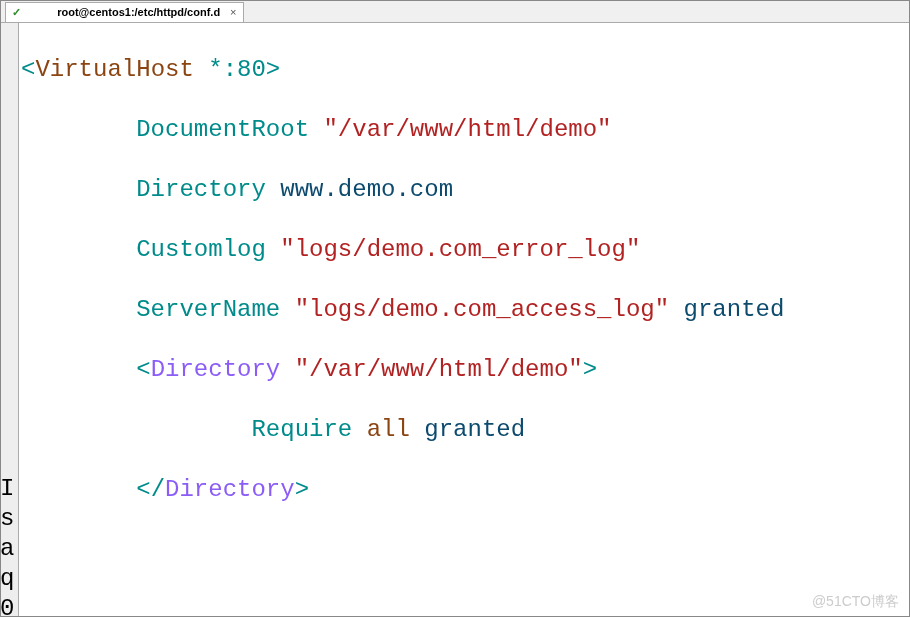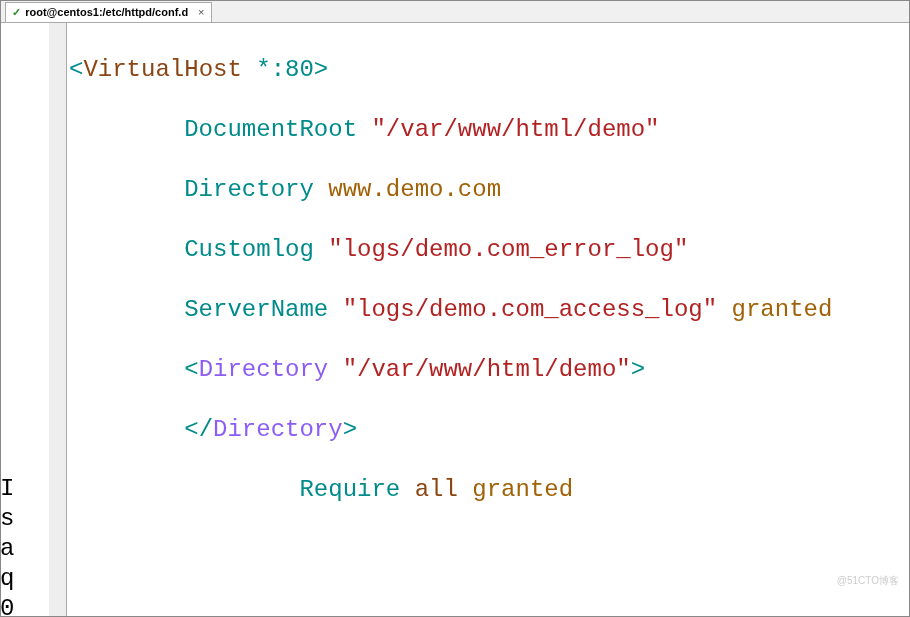--- a/index.html
+++ b/index.html
@@ -33,58 +33,58 @@
     height: 20px;
   }
   .tab .check {
     color: #2e8b2e;
     font-weight: bold;
     font-size: 11px;
   }
   .tab .title {
     font-weight: bold;
     color: #000;
+    margin-left: 32px;
   }
   .tab .close {
     margin-left: 6px;
     color: #555;
     font-size: 11px;
   }
   .editor-wrap {
     display: flex;
     height: calc(100% - 22px);
-    padding-left: 48px;
   }
   .gutter {
     width: 18px;
     background: #eee;
     border-right: 1px solid #aaa;
   }
   .code-area {
     flex: 1;
     font-family: "Consolas","Courier New",monospace;
     font-size: 24px;
     line-height: 30px;
     white-space: pre;
     padding: 2px 0 0 2px;
     color: #000;
     position: relative;
   }
   .line { white-space: pre; }
   .c-teal   { color: #008b8b; }
   .c-brown  { color: #8b4513; }
   .c-red    { color: #b22222; }
-  .c-black  { color: #a16207; }
+  .c-black  { color: #0c4a6e; }
   .c-olive  { color: #8b5cf6; }
   .watermark {
     position: absolute;
     right: 10px;
-    bottom: 20px;
+    bottom: 0;
     color: #ccc;
-    font-size: 10px;
+    font-size: 14px;
     font-family: sans-serif;
   }
   .left-edge {
     position: absolute;
     left: 0;
     top: 22px;
     width: 8px;
     height: calc(100% - 22px);
     font-family: "Consolas","Courier New",monospace;
     font-size: 24px;
@@ -130,22 +130,22 @@
 
 <div class="editor-wrap">
   <div class="gutter"></div>
   <div class="code-area">
 <div class="line"><span class="c-teal">&lt;</span><span class="c-brown">VirtualHost</span><span class="c-teal"> *:80</span><span class="c-teal">&gt;</span></div>
 <div class="line">        <span class="c-teal">DocumentRoot</span> <span class="c-red">"/var/www/html/demo"</span></div>
 <div class="line">        <span class="c-teal">Directory</span> <span class="c-black">www.demo.com</span></div>
 <div class="line">        <span class="c-teal">Customlog</span> <span class="c-red">"logs/demo.com_error_log"</span></div>
 <div class="line">        <span class="c-teal">ServerName</span> <span class="c-red">"logs/demo.com_access_log"</span> <span class="c-black">granted</span></div>
 <div class="line">        <span class="c-teal">&lt;</span><span class="c-olive">Directory</span><span class="c-red"> "/var/www/html/demo"</span><span class="c-teal">&gt;</span></div>
+<div class="line">                <span class="c-teal">Require</span> <span class="c-brown">all</span> <span class="c-black">granted</span></div>
 <div class="line">        <span class="c-teal">&lt;</span><span class="c-teal">/</span><span class="c-olive">Directory</span><span class="c-teal">&gt;</span></div>
-<div class="line">                <span class="c-teal">Require</span> <span class="c-brown">all</span> <span class="c-black">granted</span></div>
 <div class="line"> </div>
 
 
 
 
 
 
 
 
 

